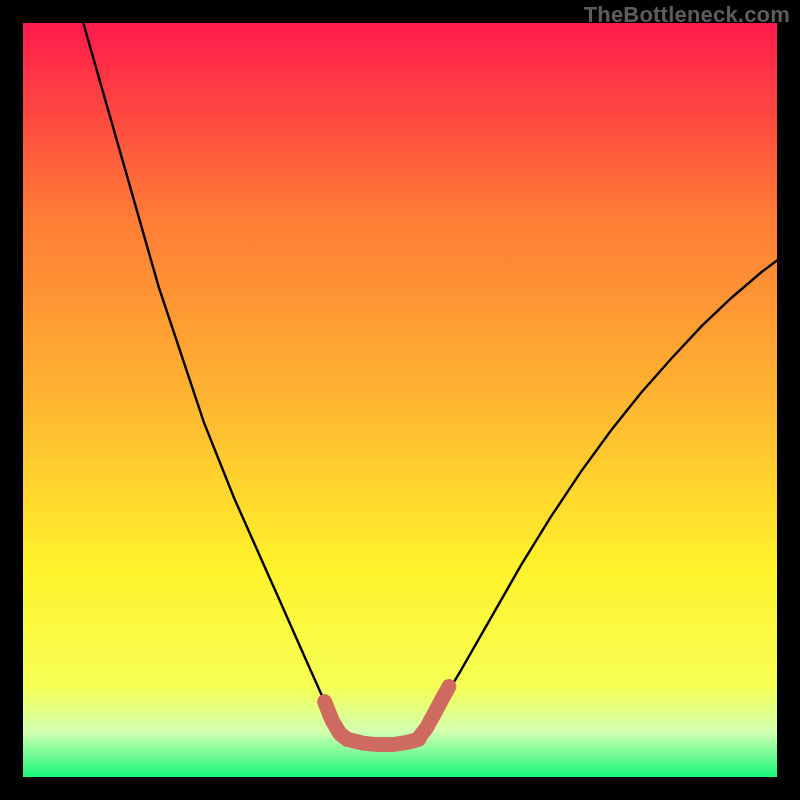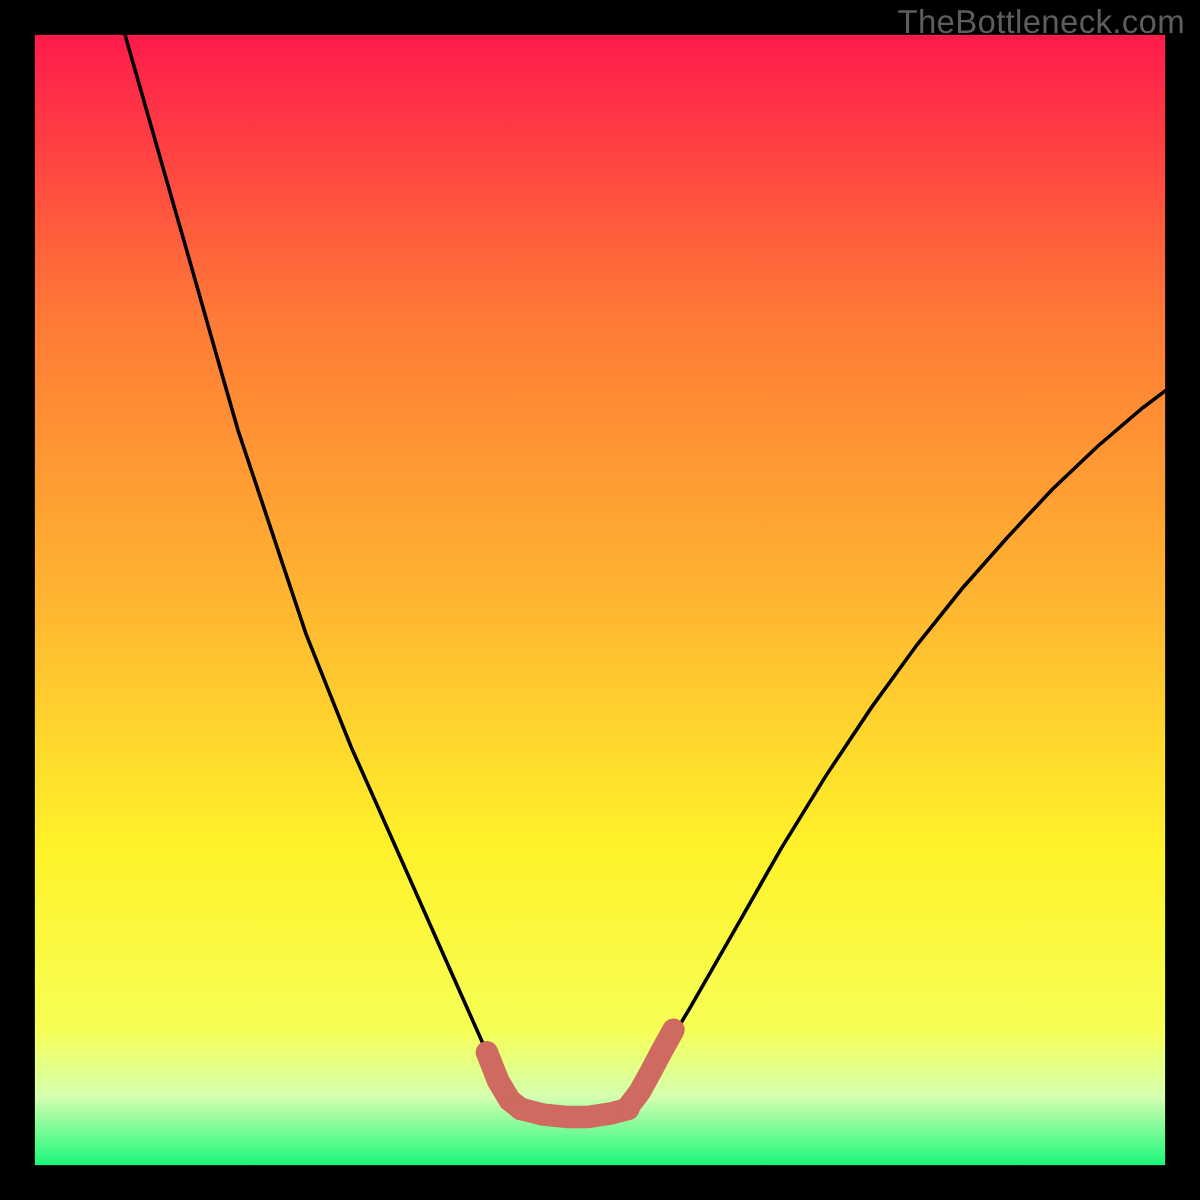--- a/index.html
+++ b/index.html
@@ -23,21 +23,21 @@
     width: 754px;
     height: 754px;
     overflow: hidden;
   }
   .watermark {
     position: absolute;
     top: 2px;
     right: 10px;
     color: #5d5d5d;
     font-size: 22px;
-    font-weight: 400;
+    font-weight: 700;
     letter-spacing: 0.2px;
     user-select: none;
   }
   svg { display: block; }
 </style>
 </head>
 <body>
 
 <div class="frame">
   <div class="plot">

